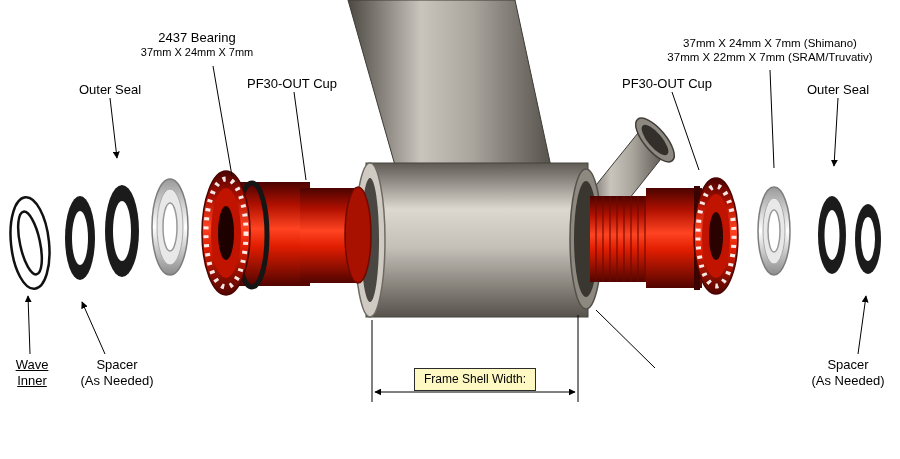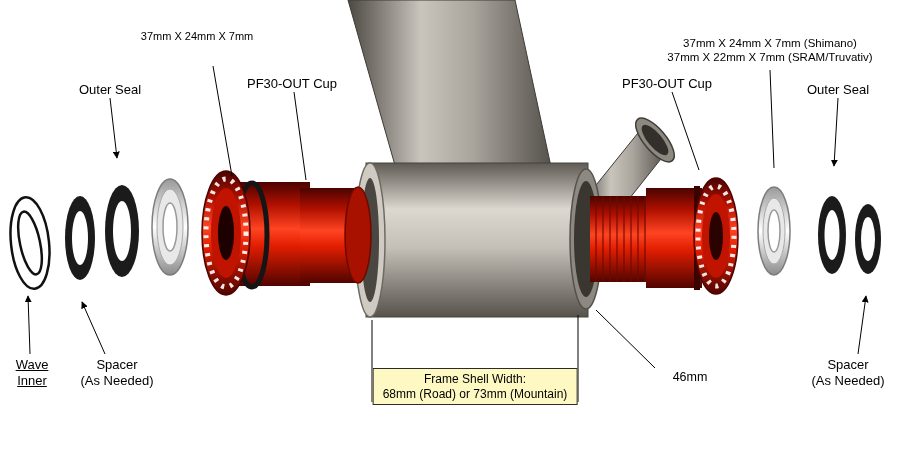--- a/index.html
+++ b/index.html
@@ -152,20 +152,21 @@
     </g>
 
     <g stroke="#000" stroke-width="1" fill="none">
       <path d="M372,320 L372,402"></path>
       <path d="M578,315 L578,402"></path>
       <path d="M375,392 L575,392" marker-start="url(#arr)" marker-end="url(#arr)"></path>
     </g>
   </svg>
 
   <div class="lbl" style="left:197px; top:30px;">
+    <div>2437 Bearing</div>
     <div class="sub">37mm X 24mm X 7mm</div>
   </div>
 
   <div class="lbl" style="left:110px; top:82px;">Outer Seal</div>
 
   <div class="lbl" style="left:292px; top:76px;">PF30-OUT Cup</div>
 
   <div class="lbl small2" style="left:770px; top:36px;">
     <div>37mm X 24mm X 7mm (Shimano)</div>
     <div>37mm X 22mm X 7mm (SRAM/Truvativ)</div>
@@ -180,25 +181,23 @@
     <div>Inner</div>
   </div>
 
   <div class="lbl" style="left:117px; top:357px;">
     <div>Spacer</div>
     <div>(As Needed)</div>
   </div>
 
   <div class="lbl boxed" style="left:475px; top:368px;">
     <div>Frame Shell Width:</div>
-    <div>68mm (Road) or 73mm (Mountain)</div>
   </div>
 
   <div class="lbl dim" style="left:690px; top:370px;">
-    <div>46mm</div>
   </div>
 
   <div class="lbl" style="left:848px; top:357px;">
     <div>Spacer</div>
     <div>(As Needed)</div>
   </div>
 
 </div>
 
 </body></html>

